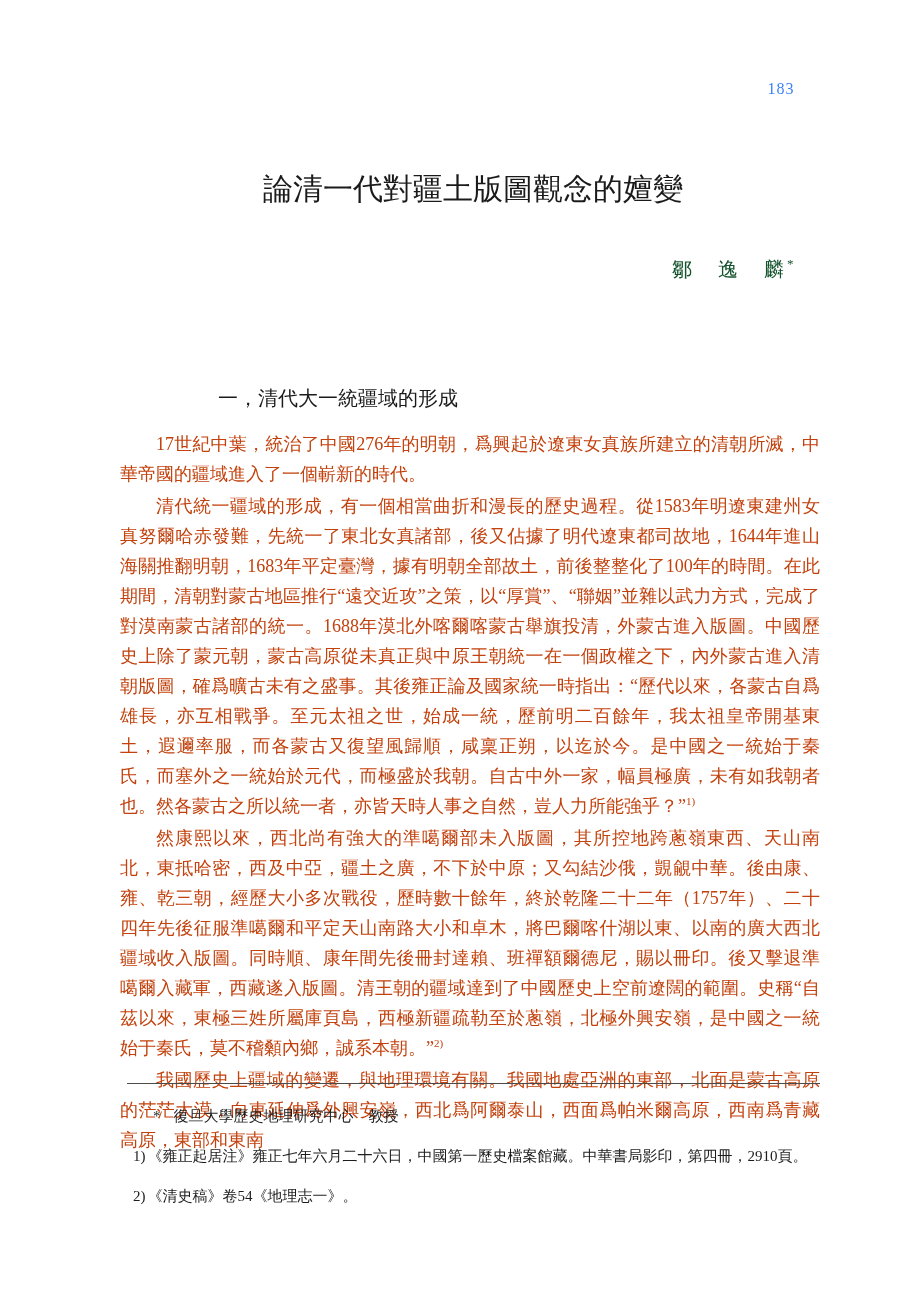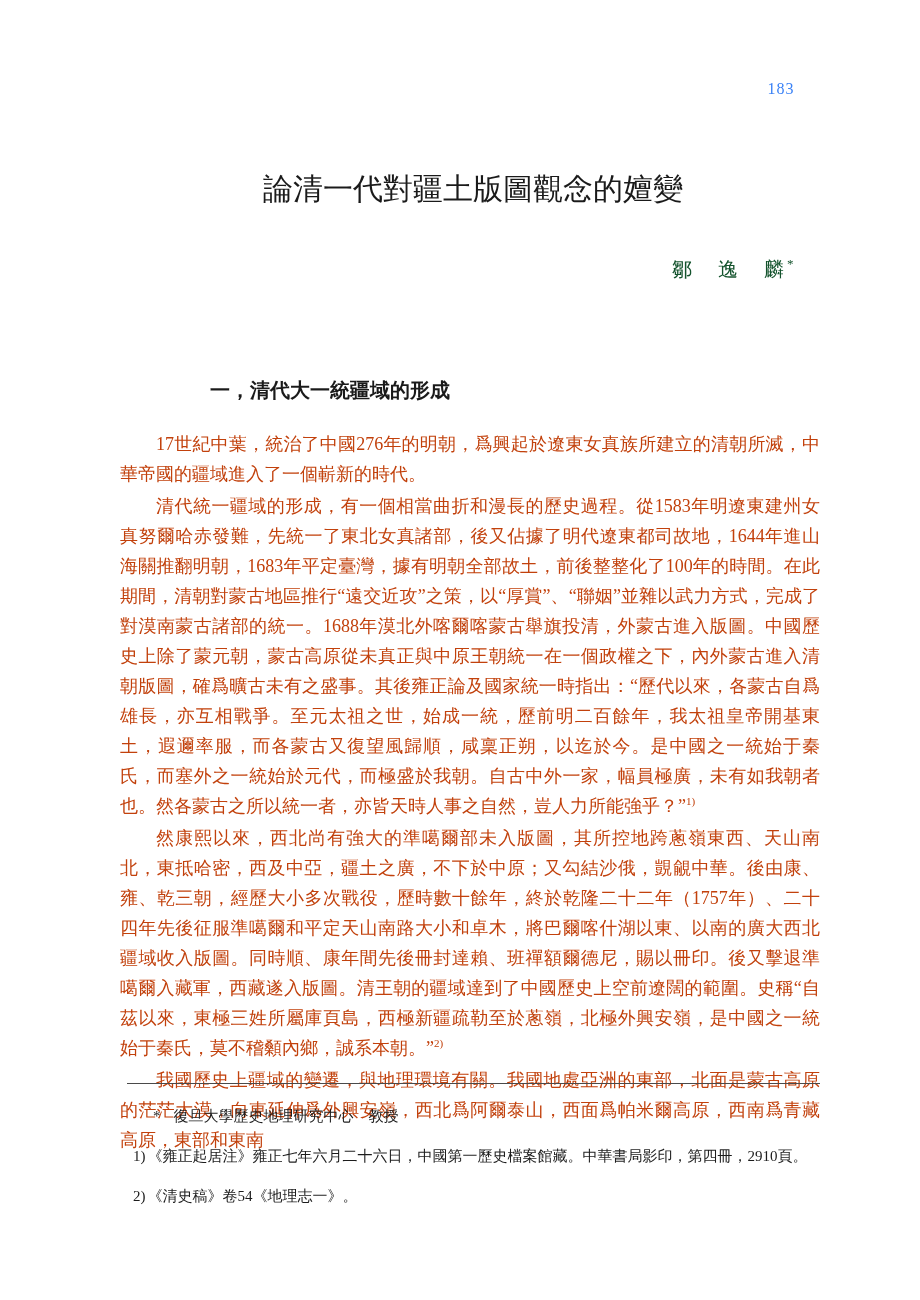--- a/index.html
+++ b/index.html
@@ -50,22 +50,22 @@
   }
   .author-line sup {
     font-size: 13px;
     letter-spacing: 0;
   }
   .section-heading {
     position: absolute;
     top: 377px;
     left: 210px;
     font-size: 20px;
-    font-weight: bold;
-    margin: 0;
+    font-weight: normal;
+    margin: 8px;
     white-space: nowrap;
     color: #1a1a1a;
   }
   .body-text {
     position: absolute;
     top: 429px;
     left: 120px;
     width: 700px;
     font-size: 18px;
     line-height: 30px;

